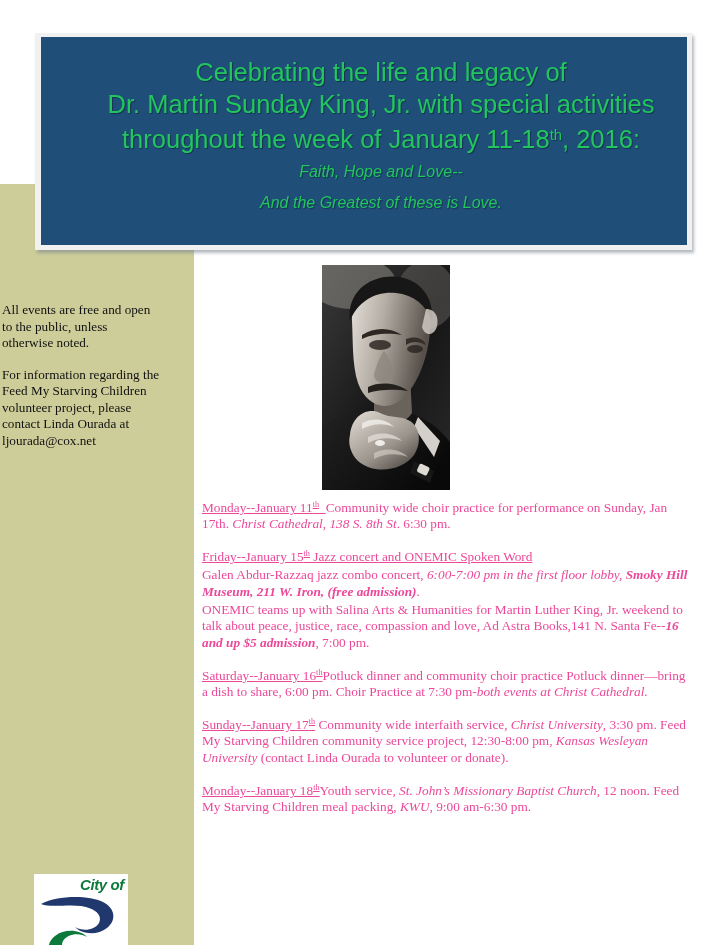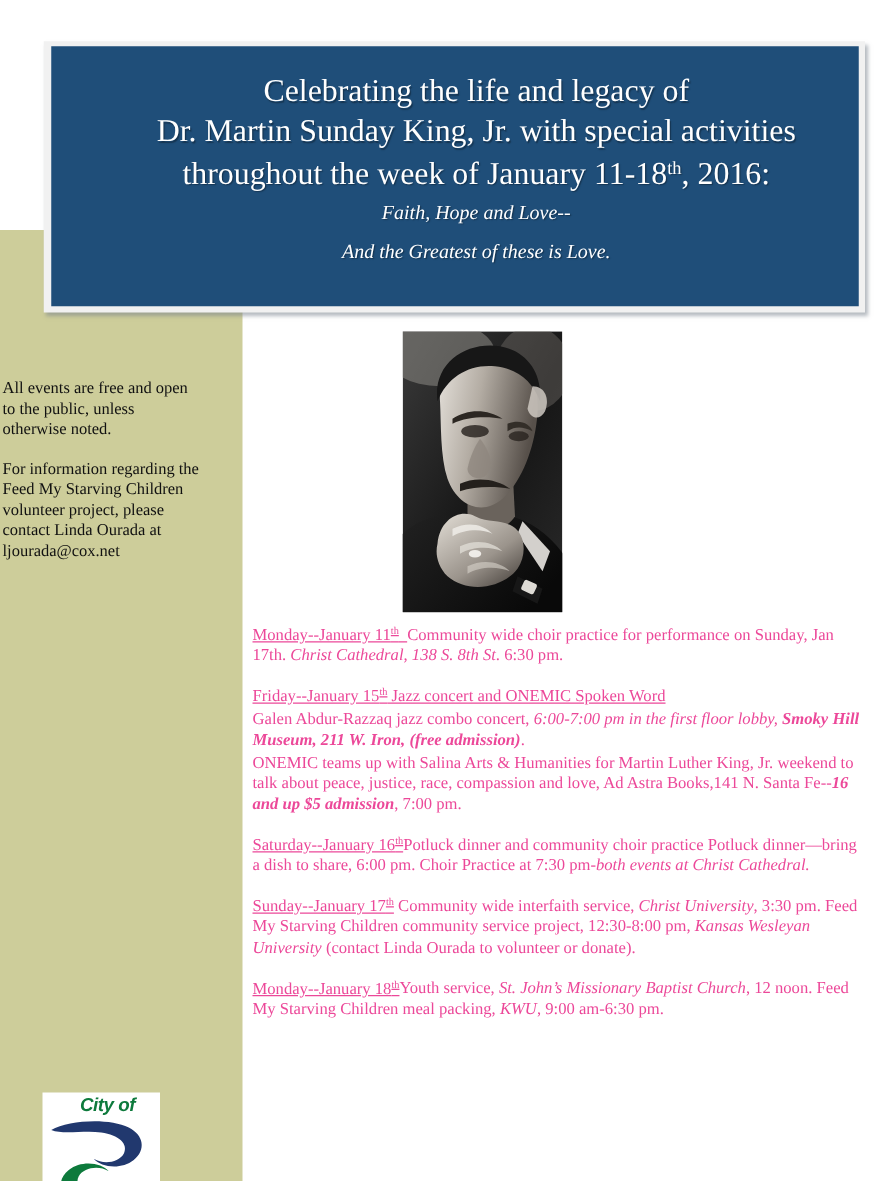--- a/index.html
+++ b/index.html
@@ -53,20 +53,21 @@
     position: absolute;
     left: 0; top: 2px;
     width: 104px;
     text-align: center;
     font-family: "Liberation Sans", sans-serif;
     font-weight: bold;
     font-style: italic;
     font-size: 15px;
     letter-spacing: -0.4px;
     color: #0d7a3c;
+    padding-left: 16px;
   }
   #logo-swoosh {
     position: absolute;
     left: 3px; top: 20px;
     width: 88px; height: 76px;
   }
 
   
   #banner-wrap {
     position: absolute;
@@ -81,22 +82,22 @@
   }
   #banner {
     width: 100%;
     height: 100%;
     background: #1f4e79;
     box-sizing: border-box;
     padding-top: 20px;
     text-align: center;
   }
   .banner-line {
-    font-family: Liberation Serif, serif;
-    color: #ffffff;
+    font-family: Liberation Sans, sans-serif;
+    color: #22c55e;
     font-size: 25.5px;
     line-height: 31.5px;
     white-space: nowrap;
     text-shadow: 1px 1px 1px rgba(0,0,0,0.35);
     margin-left: 34px;
   }
   .banner-line.italic {
     font-style: italic;
     font-size: 16px;
     line-height: 31px;

